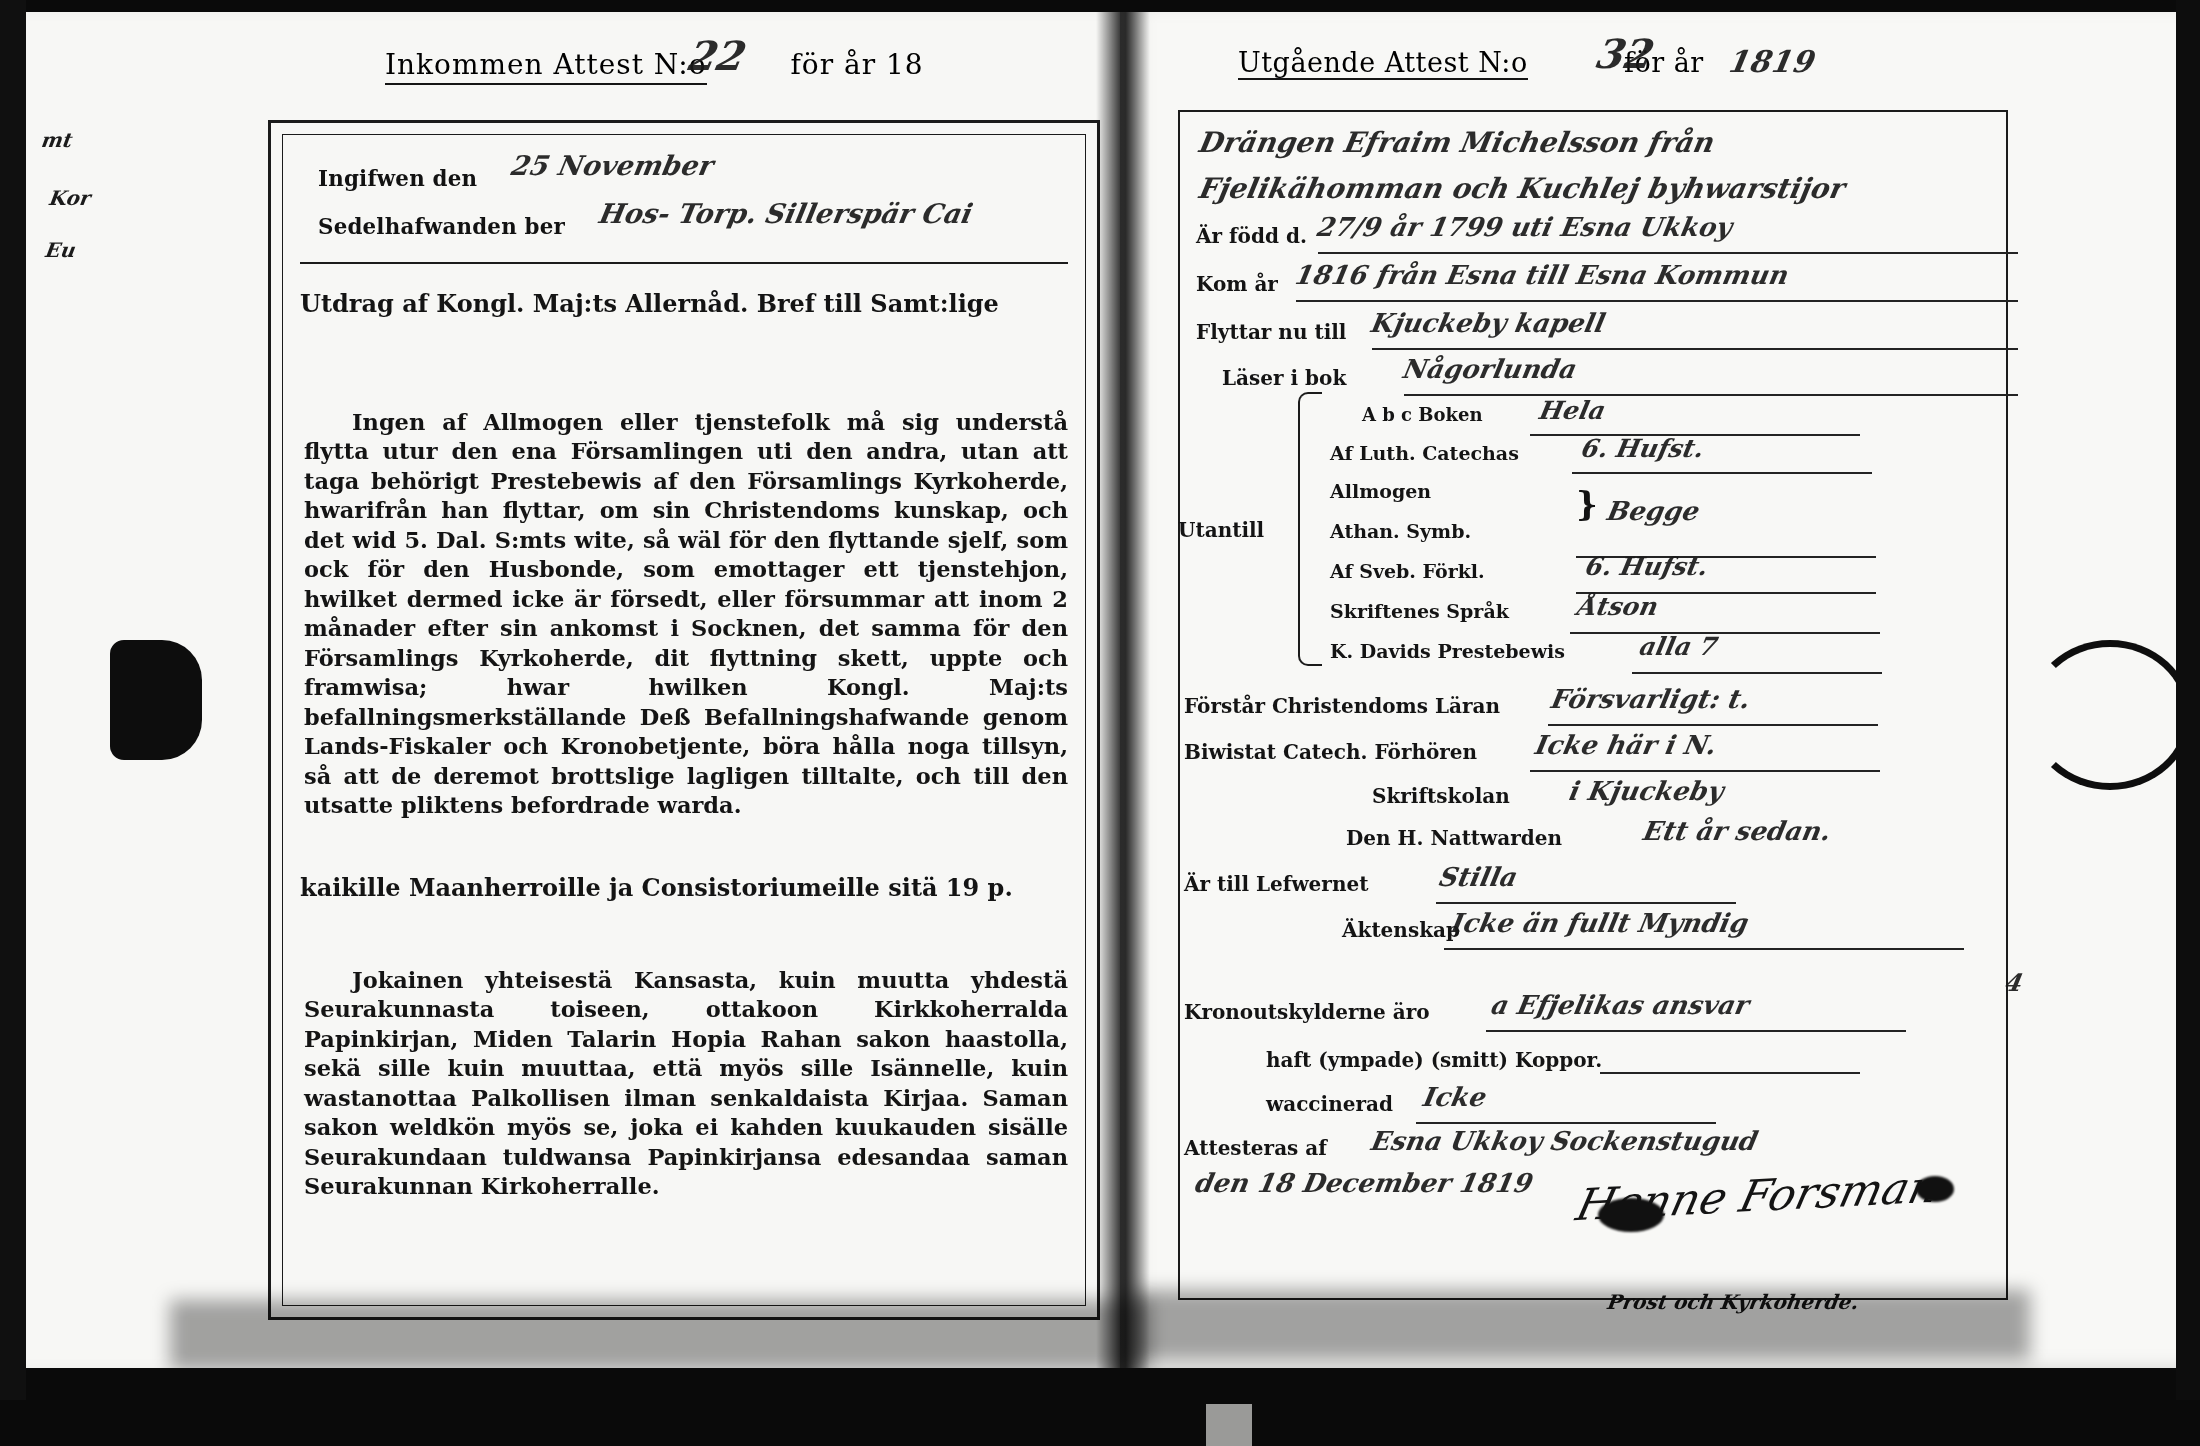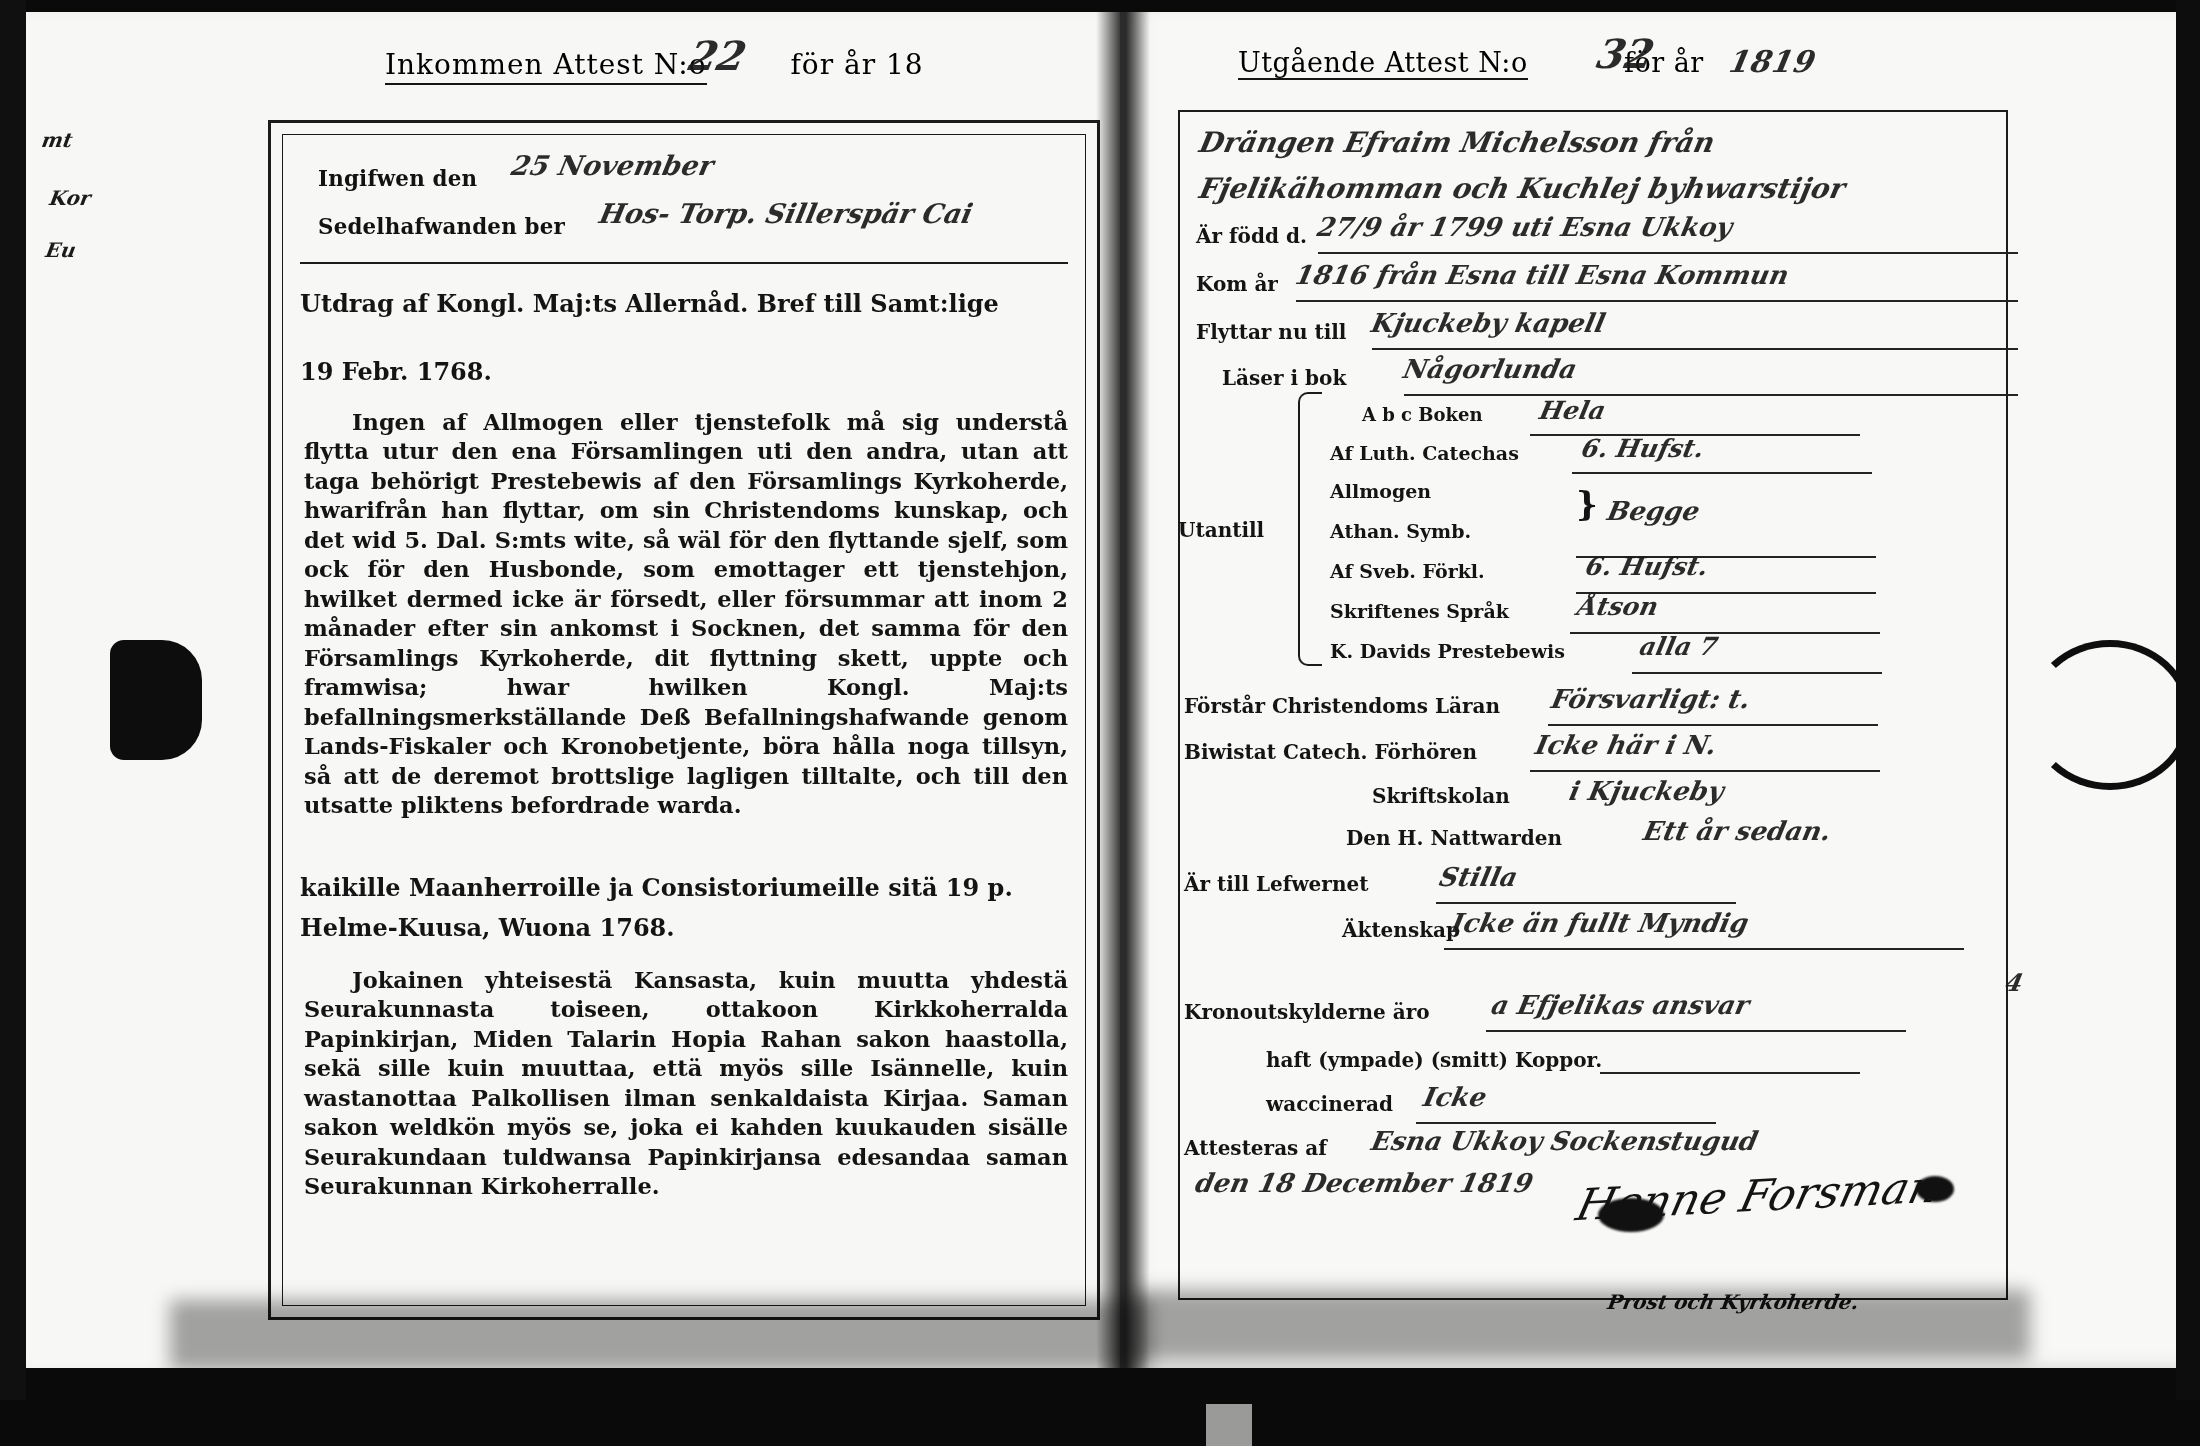--- a/index.html
+++ b/index.html
@@ -243,26 +243,24 @@
 
   <div class="fr cond" style="left:318px;top:164px;font-size:23px">Ingifwen den</div>
   <div class="hw" style="left:512px;top:150px;font-size:27px">25 November</div>
 
   <div class="fr cond" style="left:318px;top:212px;font-size:23px">Sedelhafwanden ber</div>
   <div class="hw" style="left:600px;top:198px;font-size:27px">Hos- Torp. Sillerspär Cai</div>
 
   <div class="hrule" style="left:300px;top:262px;width:768px;"></div>
 
   <div class="blk ctr" style="left:300px;top:288px;width:768px;font-size:24px">Utdrag af Kongl. Maj:ts Allernåd. Bref till Samt:lige</div>
-  <div class="blk ctr" style="left:300px;top:356px;width:768px;font-size:24px">19 Febr. 1768.</div>
 
   <div class="blk just" style="left:304px;top:408px;width:764px;font-size:22.5px;text-indent:48px;line-height:1.31">Ingen af Allmogen eller tjenstefolk må sig understå flytta utur den ena Församlingen uti den andra, utan att taga behörigt Prestebewis af den Församlings Kyrkoherde, hwarifrån han flyttar, om sin Christendoms kunskap, och det wid 5. Dal. S:mts wite, så wäl för den flyttande sjelf, som ock för den Husbonde, som emottager ett tjenstehjon, hwilket dermed icke är försedt, eller försummar att inom 2 månader efter sin ankomst i Socknen, det samma för den Församlings Kyrkoherde, dit flyttning skett, uppte och framwisa; hwar hwilken Kongl. Maj:ts befallningsmerkställande Deß Befallningshafwande genom Lands-Fiskaler och Kronobetjente, böra hålla noga tillsyn, så att de deremot brottslige lagligen tilltalte, och till den utsatte pliktens befordrade warda.</div>
 
   <div class="blk ctr" style="left:300px;top:872px;width:768px;font-size:24px">kaikille Maanherroille ja Consistoriumeille sitä 19 p.</div>
-  <div class="blk ctr" style="left:300px;top:912px;width:768px;font-size:24px">Helme-Kuusa, Wuona 1768.</div>
 
   <div class="blk just" style="left:304px;top:966px;width:764px;font-size:22.5px;text-indent:48px;line-height:1.31">Jokainen yhteisestä Kansasta, kuin muutta yhdestä Seurakunnasta toiseen, ottakoon Kirkkoherralda Papinkirjan, Miden Talarin Hopia Rahan sakon haastolla, sekä sille kuin muuttaa, että myös sille Isännelle, kuin wastanottaa Palkollisen ilman senkaldaista Kirjaa. Saman sakon weldkön myös se, joka ei kahden kuukauden sisälle Seurakundaan tuldwansa Papinkirjansa edesandaa saman Seurakunnan Kirkoherralle.</div>
 
   <div class="margin-note" style="left:42px;top:128px">mt</div>
   <div class="margin-note" style="left:50px;top:186px">Kor</div>
   <div class="margin-note" style="left:46px;top:238px">Eu</div>
 
   <div id="right-head">
     <span style="border-bottom:2px solid #151515">Utgående Attest N:o</span>
     <span style="display:inline-block;width:78px"></span>

